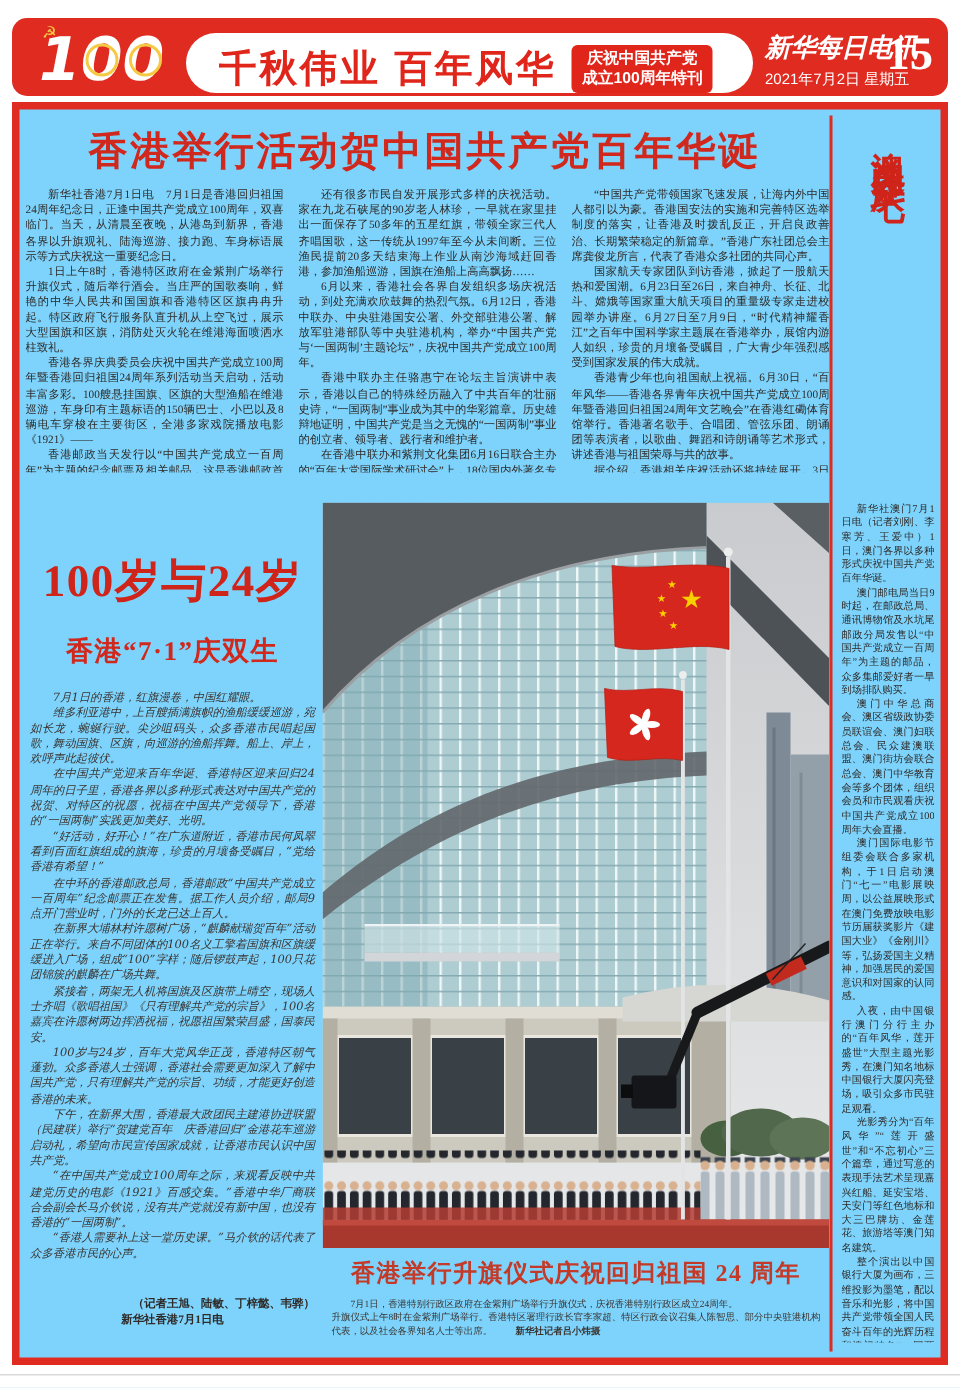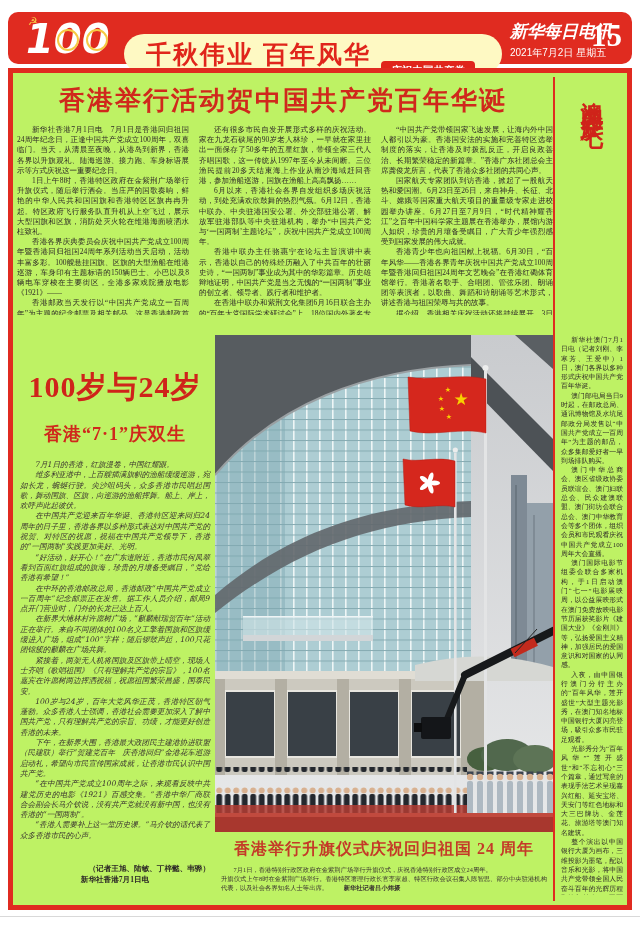--- a/index.html
+++ b/index.html
@@ -2,34 +2,34 @@
 <html><head>
 <meta charset="utf-8">
 <style>
   html,body{margin:0;padding:0;background:#fff;}
   .page{position:relative;width:640px;height:925px;background:#fff;overflow:hidden;
         font-family:"Liberation Sans",sans-serif;}
   
   .banner{position:absolute;left:8px;top:12px;width:624px;height:52px;background:#e02b20;
           border-radius:10px;}
   .logo100{position:absolute;left:12px;top:-3px;width:100px;height:58px;}
-  .slogan-pill{position:absolute;left:116px;top:22px;height:40px;width:378px;background:#fef9c3;
-               border-radius:22px;display:flex;align-items:center;}
+  .slogan-pill{position:absolute;left:116px;top:10px;height:40px;width:378px;background:#ffffff;
+               border-radius:22px;display:flex;align-items:flex-end;}
   .slogan{color:#e0251b;font-weight:bold;font-size:25px;letter-spacing:2px;padding-left:22px;
           font-family:"Liberation Sans",sans-serif;white-space:nowrap;}
   .special-box{background:#e0251b;color:#fff;font-weight:bold;font-size:10.5px;line-height:1.25;
                border-radius:4px;padding:3px 7px;margin-left:10px;text-align:center;white-space:nowrap;margin-top:46px;}
   .masthead-area{position:absolute;left:502px;top:8px;width:86px;color:#fff;text-align:left;}
   .masthead{font-family:"Liberation Serif",serif;font-style:italic;font-weight:bold;font-size:17px;
             white-space:nowrap;}
   .date{font-size:10px;margin-top:3px;white-space:nowrap;}
   .page-number{position:absolute;right:10px;top:6px;color:#fff;font-family:"Liberation Serif",serif;
                font-weight:bold;font-size:31px;}
   
-  .frame{position:absolute;left:8px;top:68px;width:624px;height:842px;background:#bef264;
+  .frame{position:absolute;left:8px;top:68px;width:624px;height:842px;background:#7dd3fc;
          border:5px solid #e02b20;box-sizing:border-box;}
   .main-headline{position:absolute;left:0;top:10px;width:540px;margin:0;text-align:center;
                  font-family:"Liberation Serif",serif;font-weight:bold;font-size:26px;
                  color:#d0281c;letter-spacing:2px;}
   .columns{position:absolute;left:4px;top:52px;width:536px;height:190px;display:flex;gap:10px;
            overflow:hidden;}
   .col{flex:1;overflow:hidden;}
   .col .para, .right-text .para, .feature-body .para{
       margin:0;text-indent:2em;text-align:justify;color:#2e2a27;}
   .col .para{font-family:"Liberation Serif",serif;font-size:7.5px;line-height:10.2px;}

